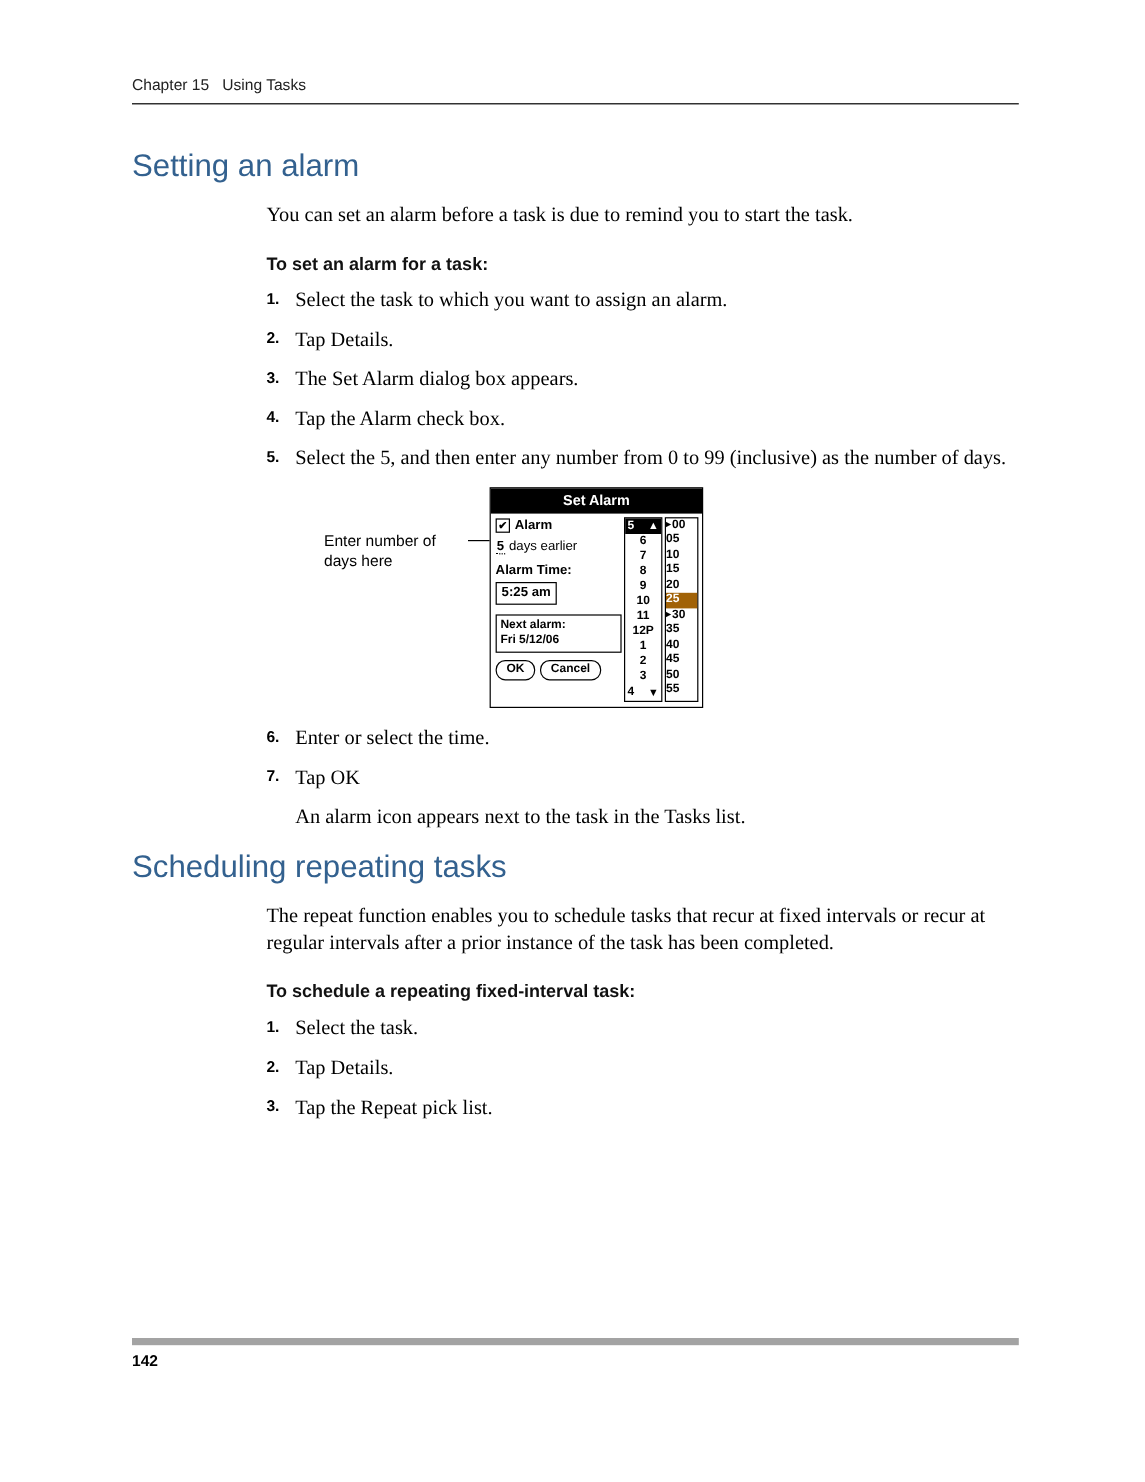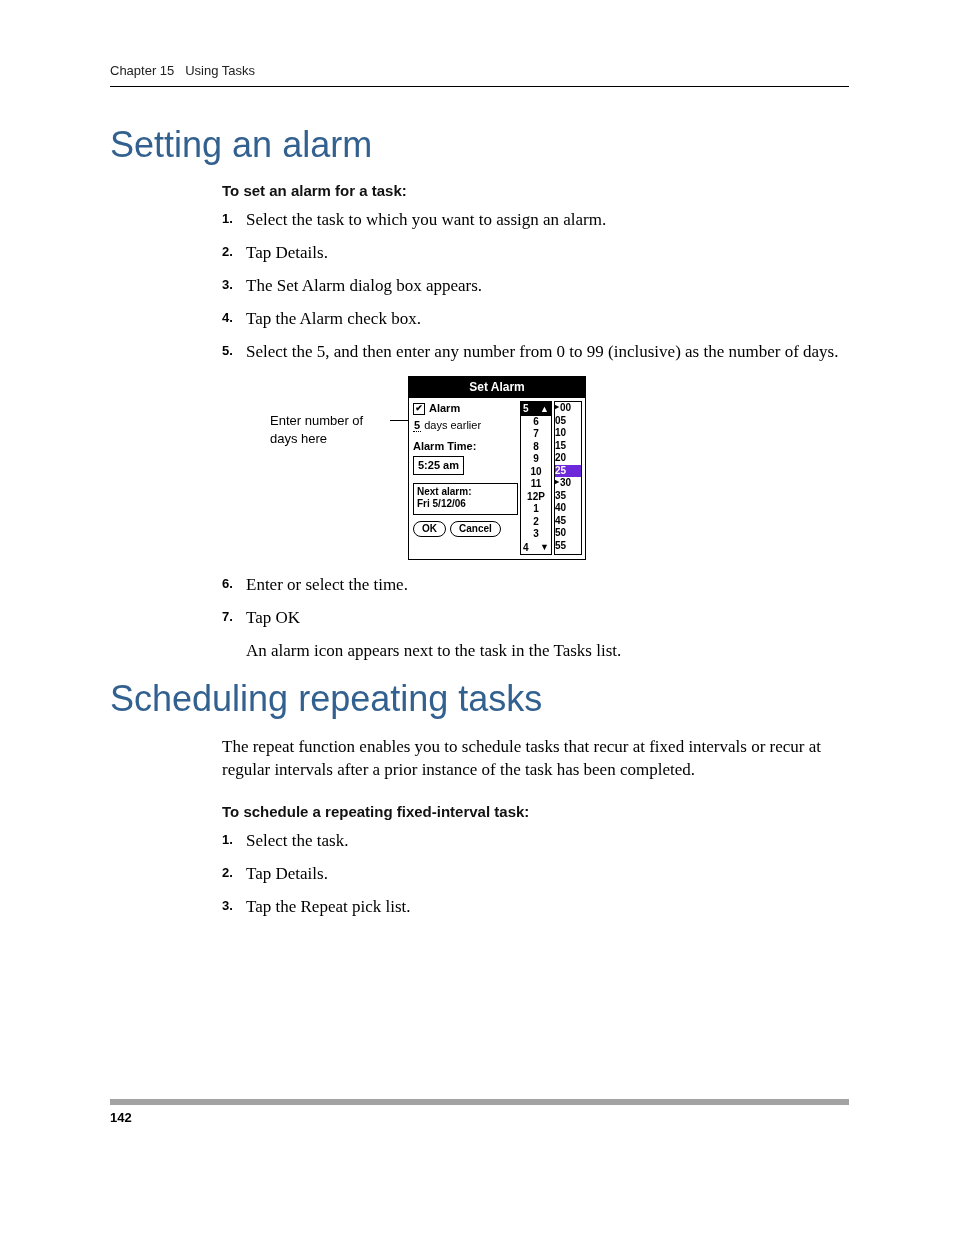--- a/index.html
+++ b/index.html
@@ -18,21 +18,21 @@
     font-size: 13px;
     color: #222;
     padding-bottom: 6px;
     border-bottom: 1px solid #000;
     margin-bottom: 34px;
   }
   h2.section {
     font-family: Arial, Helvetica, sans-serif;
     font-weight: normal;
     color: #33618f;
-    font-size: 36px;
+    font-size: 26px;
     margin: 0 0 12px 0;
     letter-spacing: 0px;
     font-stretch: condensed;
   }
   .cond { font-family: "Arial Narrow", Arial, sans-serif; }
   .body-indent {
     margin-left: 112px;
   }
   p.lead {
     margin: 0 0 20px 0;
@@ -132,41 +132,42 @@
     width:30px; border:1.5px solid #000; text-align:center; padding:0; display:flex; flex-direction:column;
   }
   .palm-spin .sel { background:#000; color:#fff; padding:0 2px; display:flex; justify-content:space-between; align-items:center; font-size:10px;}
   .palm-spin .row { padding:0 2px; font-size:10px; line-height:1.25;}
   .palm-spin .last { display:flex; justify-content:space-between; align-items:center; font-size:10px; padding:0 2px;}
   .palm-min {
     width:26px; border:1.5px solid #000; text-align:left; padding:0; display:flex; flex-direction:column;
   }
   .palm-min .row { font-size:10px; line-height:1.25; padding:0 3px 0 0;}
   .palm-min .dot::before { content:"▸"; font-size:8px; margin-right:1px; float:left; }
-  .palm-min .selm { background:#6d28d9; color:#fff; }
+  .palm-min .selm { background:#a16207; color:#fff; }
   .arrow { font-size:9px; }
   .bottom-rule {
     border-top:6px solid #a3a3a3;
     margin-top: 180px;
     padding-top:4px;
     font-family: Arial, Helvetica, sans-serif;
     font-size:13px;
     font-weight: bold;
   }
 </style>
 </head>
 <body>
 
 <div class="running-head">
   <span>Chapter 15</span>&nbsp;&nbsp;&nbsp;<span>Using Tasks</span>
 </div>
 
 <h2 class="section cond">Setting an alarm</h2>
 
 <div class="body-indent">
+  <p class="lead">You can set an alarm before a task is due to remind you to start the task.</p>
 
   <div class="subhead">To set an alarm for a task:</div>
 
   <ol class="steps">
     <li><span>Select the task to which you want to assign an alarm.</span></li>
     <li><span>Tap Details.</span></li>
     <li>
       <div class="step-follow">The Set Alarm dialog box appears.</div>
     </li>
     <li><span>Tap the Alarm check box.</span></li>

